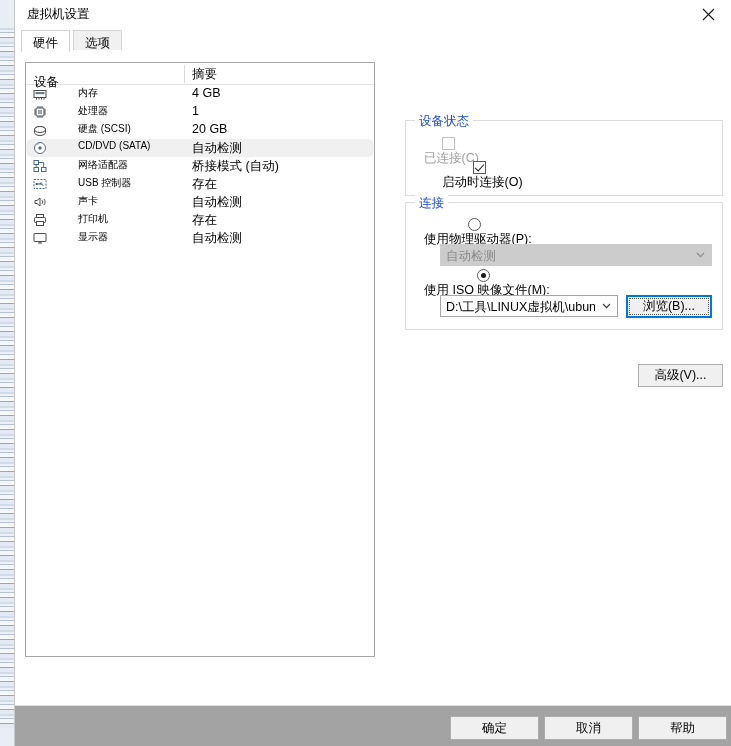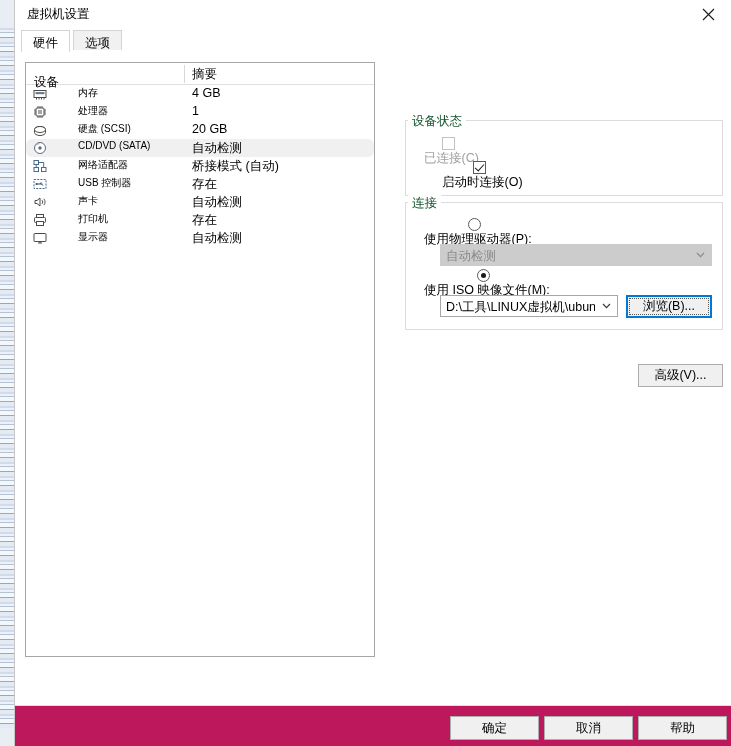--- a/index.html
+++ b/index.html
@@ -166,25 +166,25 @@
   }
 
   
   .groupbox {
     position: absolute;
     border: 1px solid #dcdcdc;
     background: #ffffff;
   }
   .groupbox > .gb-title {
     position: absolute;
-    top: -8px; left: 2px;
+    top: -8px; left: 9px;
     background: #ffffff;
     padding: 0 4px;
     font-size: 12.5px;
-    color: #14532d;
+    color: #1d4ed8;
   }
 
   #gb-devstate { left: 390px; top: 70px; width: 318px; height: 76px; }
   #gb-conn     { left: 390px; top: 152px; width: 318px; height: 128px; }
 
   
   .ctl {
     position: absolute;
     display: flex; align-items: center;
     font-size: 12.5px;
@@ -286,21 +286,21 @@
   #btn-advanced {
     position: absolute; left: 623px; top: 290px;
     width: 85px; height: 23px; margin-top: 24px;
   }
 
   
   #bottombar {
     position: absolute;
     left: 0; top: 705px;
     width: 717px; height: 41px;
-    background: #be185d;
+    background: #a3a3a3;
     border-top: 1px solid #dfdfdf;
   }
   #btn-ok     { position: absolute; left: 435px; top: 10px; width: 89px; height: 24px; }
   #btn-cancel { position: absolute; left: 529px; top: 10px; width: 89px; height: 24px; }
   #btn-help   { position: absolute; left: 623px; top: 10px; width: 89px; height: 24px; }
 </style>
 </head>
 <body>
 
 <div id="backdrop">

